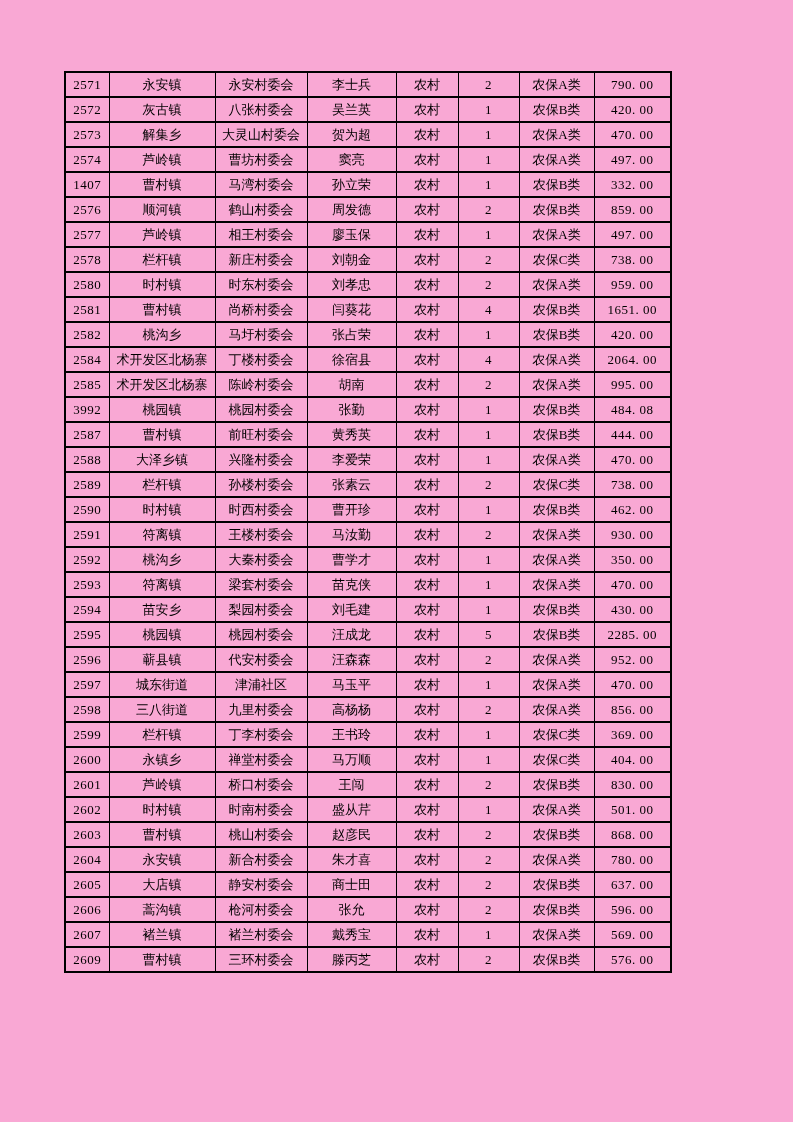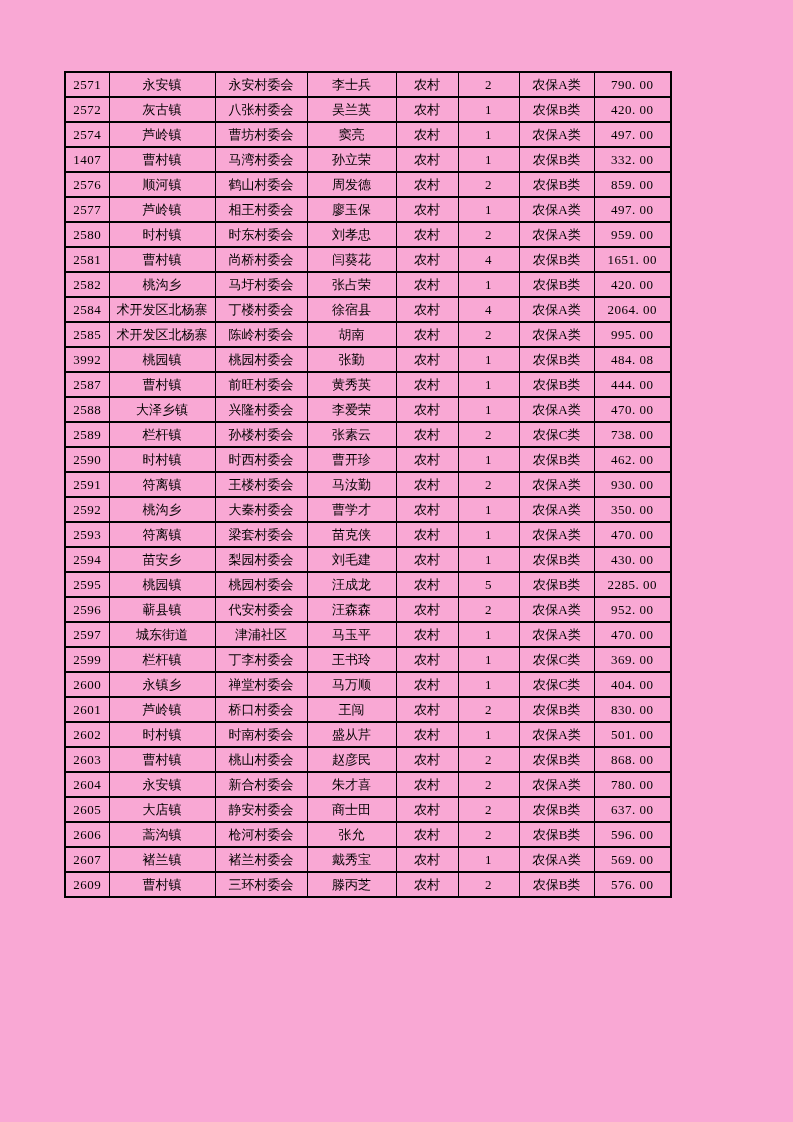--- a/index.html
+++ b/index.html
@@ -78,20 +78,30 @@
           <td class="c0">2572</td>
           <td class="c1">灰古镇</td>
           <td class="c2">八张村委会</td>
           <td class="c3">吴兰英</td>
           <td class="c4">农村</td>
           <td class="c5">1</td>
           <td class="c6">农保B类</td>
           <td class="c7">420. 00</td>
         </tr>
         <tr>
+          <td class="c0">2573</td>
+          <td class="c1">解集乡</td>
+          <td class="c2">大灵山村委会</td>
+          <td class="c3">贺为超</td>
+          <td class="c4">农村</td>
+          <td class="c5">1</td>
+          <td class="c6">农保A类</td>
+          <td class="c7">470. 00</td>
+        </tr>
+        <tr>
           <td class="c0">2574</td>
           <td class="c1">芦岭镇</td>
           <td class="c2">曹坊村委会</td>
           <td class="c3">窦亮</td>
           <td class="c4">农村</td>
           <td class="c5">1</td>
           <td class="c6">农保A类</td>
           <td class="c7">497. 00</td>
         </tr>
         <tr>
@@ -118,20 +128,30 @@
           <td class="c0">2577</td>
           <td class="c1">芦岭镇</td>
           <td class="c2">相王村委会</td>
           <td class="c3">廖玉保</td>
           <td class="c4">农村</td>
           <td class="c5">1</td>
           <td class="c6">农保A类</td>
           <td class="c7">497. 00</td>
         </tr>
         <tr>
+          <td class="c0">2578</td>
+          <td class="c1">栏杆镇</td>
+          <td class="c2">新庄村委会</td>
+          <td class="c3">刘朝金</td>
+          <td class="c4">农村</td>
+          <td class="c5">2</td>
+          <td class="c6">农保C类</td>
+          <td class="c7">738. 00</td>
+        </tr>
+        <tr>
           <td class="c0">2580</td>
           <td class="c1">时村镇</td>
           <td class="c2">时东村委会</td>
           <td class="c3">刘孝忠</td>
           <td class="c4">农村</td>
           <td class="c5">2</td>
           <td class="c6">农保A类</td>
           <td class="c7">959. 00</td>
         </tr>
         <tr>
@@ -286,20 +306,30 @@
         </tr>
         <tr>
           <td class="c0">2597</td>
           <td class="c1">城东街道</td>
           <td class="c2">津浦社区</td>
           <td class="c3">马玉平</td>
           <td class="c4">农村</td>
           <td class="c5">1</td>
           <td class="c6">农保A类</td>
           <td class="c7">470. 00</td>
+        </tr>
+        <tr>
+          <td class="c0">2598</td>
+          <td class="c1">三八街道</td>
+          <td class="c2">九里村委会</td>
+          <td class="c3">高杨杨</td>
+          <td class="c4">农村</td>
+          <td class="c5">2</td>
+          <td class="c6">农保A类</td>
+          <td class="c7">856. 00</td>
         </tr>
         <tr>
           <td class="c0">2599</td>
           <td class="c1">栏杆镇</td>
           <td class="c2">丁李村委会</td>
           <td class="c3">王书玲</td>
           <td class="c4">农村</td>
           <td class="c5">1</td>
           <td class="c6">农保C类</td>
           <td class="c7">369. 00</td>

